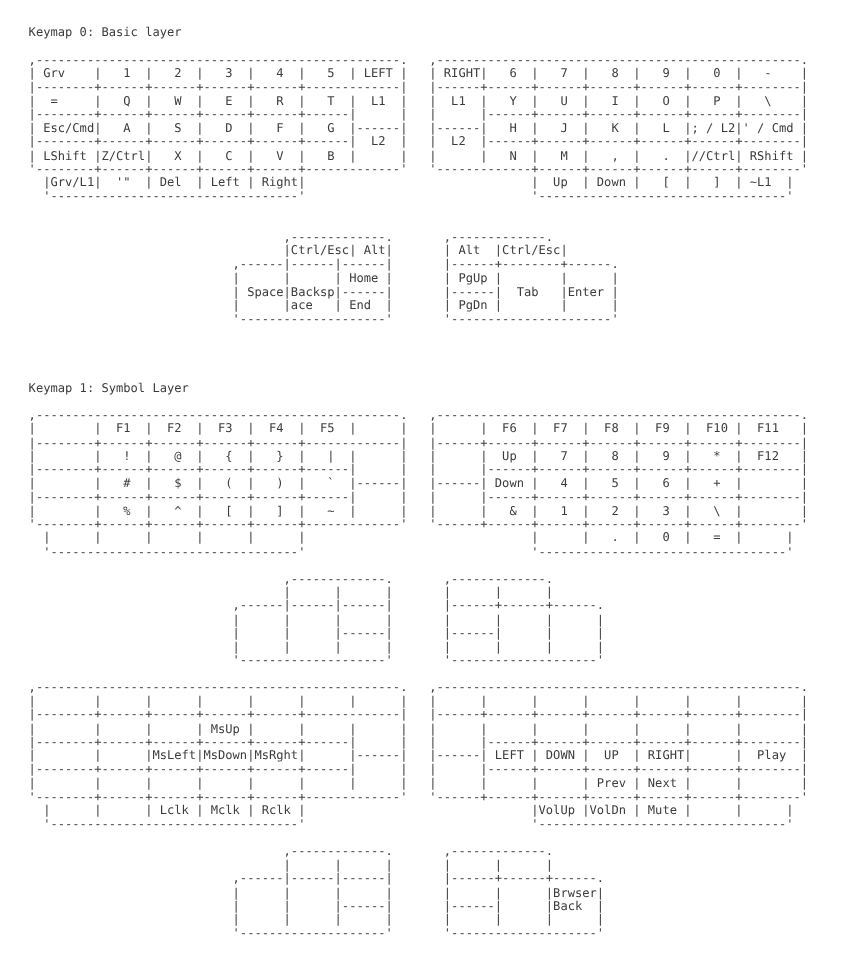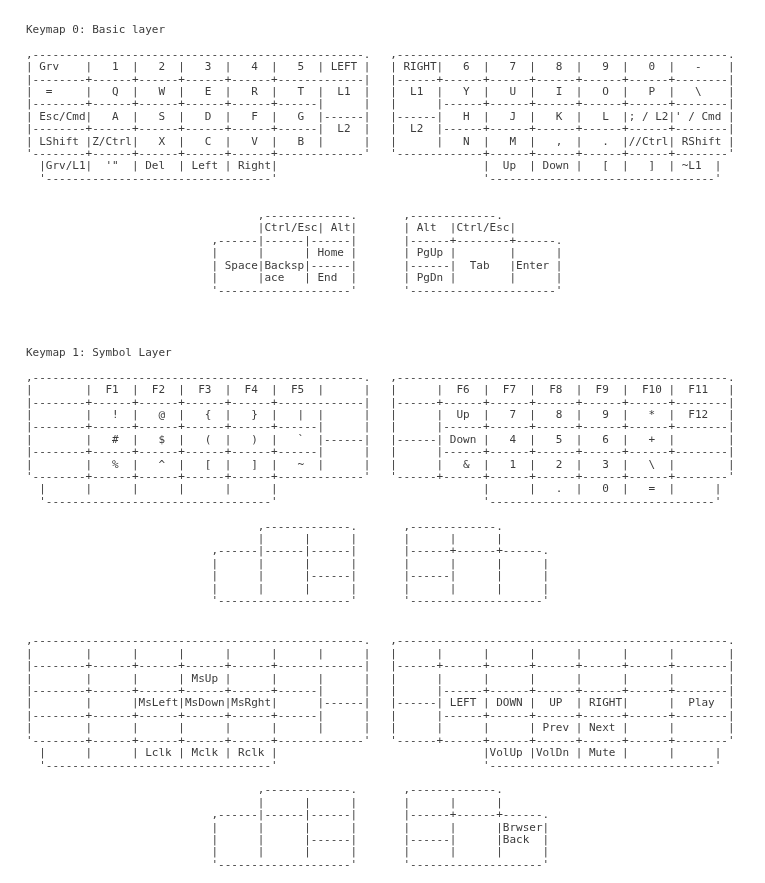--- a/index.html
+++ b/index.html
@@ -14,21 +14,21 @@
   pre {
     margin: 0;
     font-family: "DejaVu Sans Mono", "Liberation Mono", monospace;
     font-size: 11px;
     line-height: 12.4px;
     color: #3c3c3c;
     white-space: pre;
   }
   .section-title { margin-bottom: 12.4px; }
   .gap-large { margin-bottom: 50px; }
-  .gap-small { margin-bottom: 28px; }
+  .gap-small { margin-bottom: 12px; }
 </style>
 </head>
 <body>
 
 <div class="page">
 
   <section class="keymap-section gap-large">
     <pre class="section-title">Keymap 0: Basic layer</pre>
     <pre class="ascii-art">,--------------------------------------------------.   ,--------------------------------------------------.
 | Grv    |   1  |   2  |   3  |   4  |   5  | LEFT |   | RIGHT|   6  |   7  |   8  |   9  |   0  |   -    |

